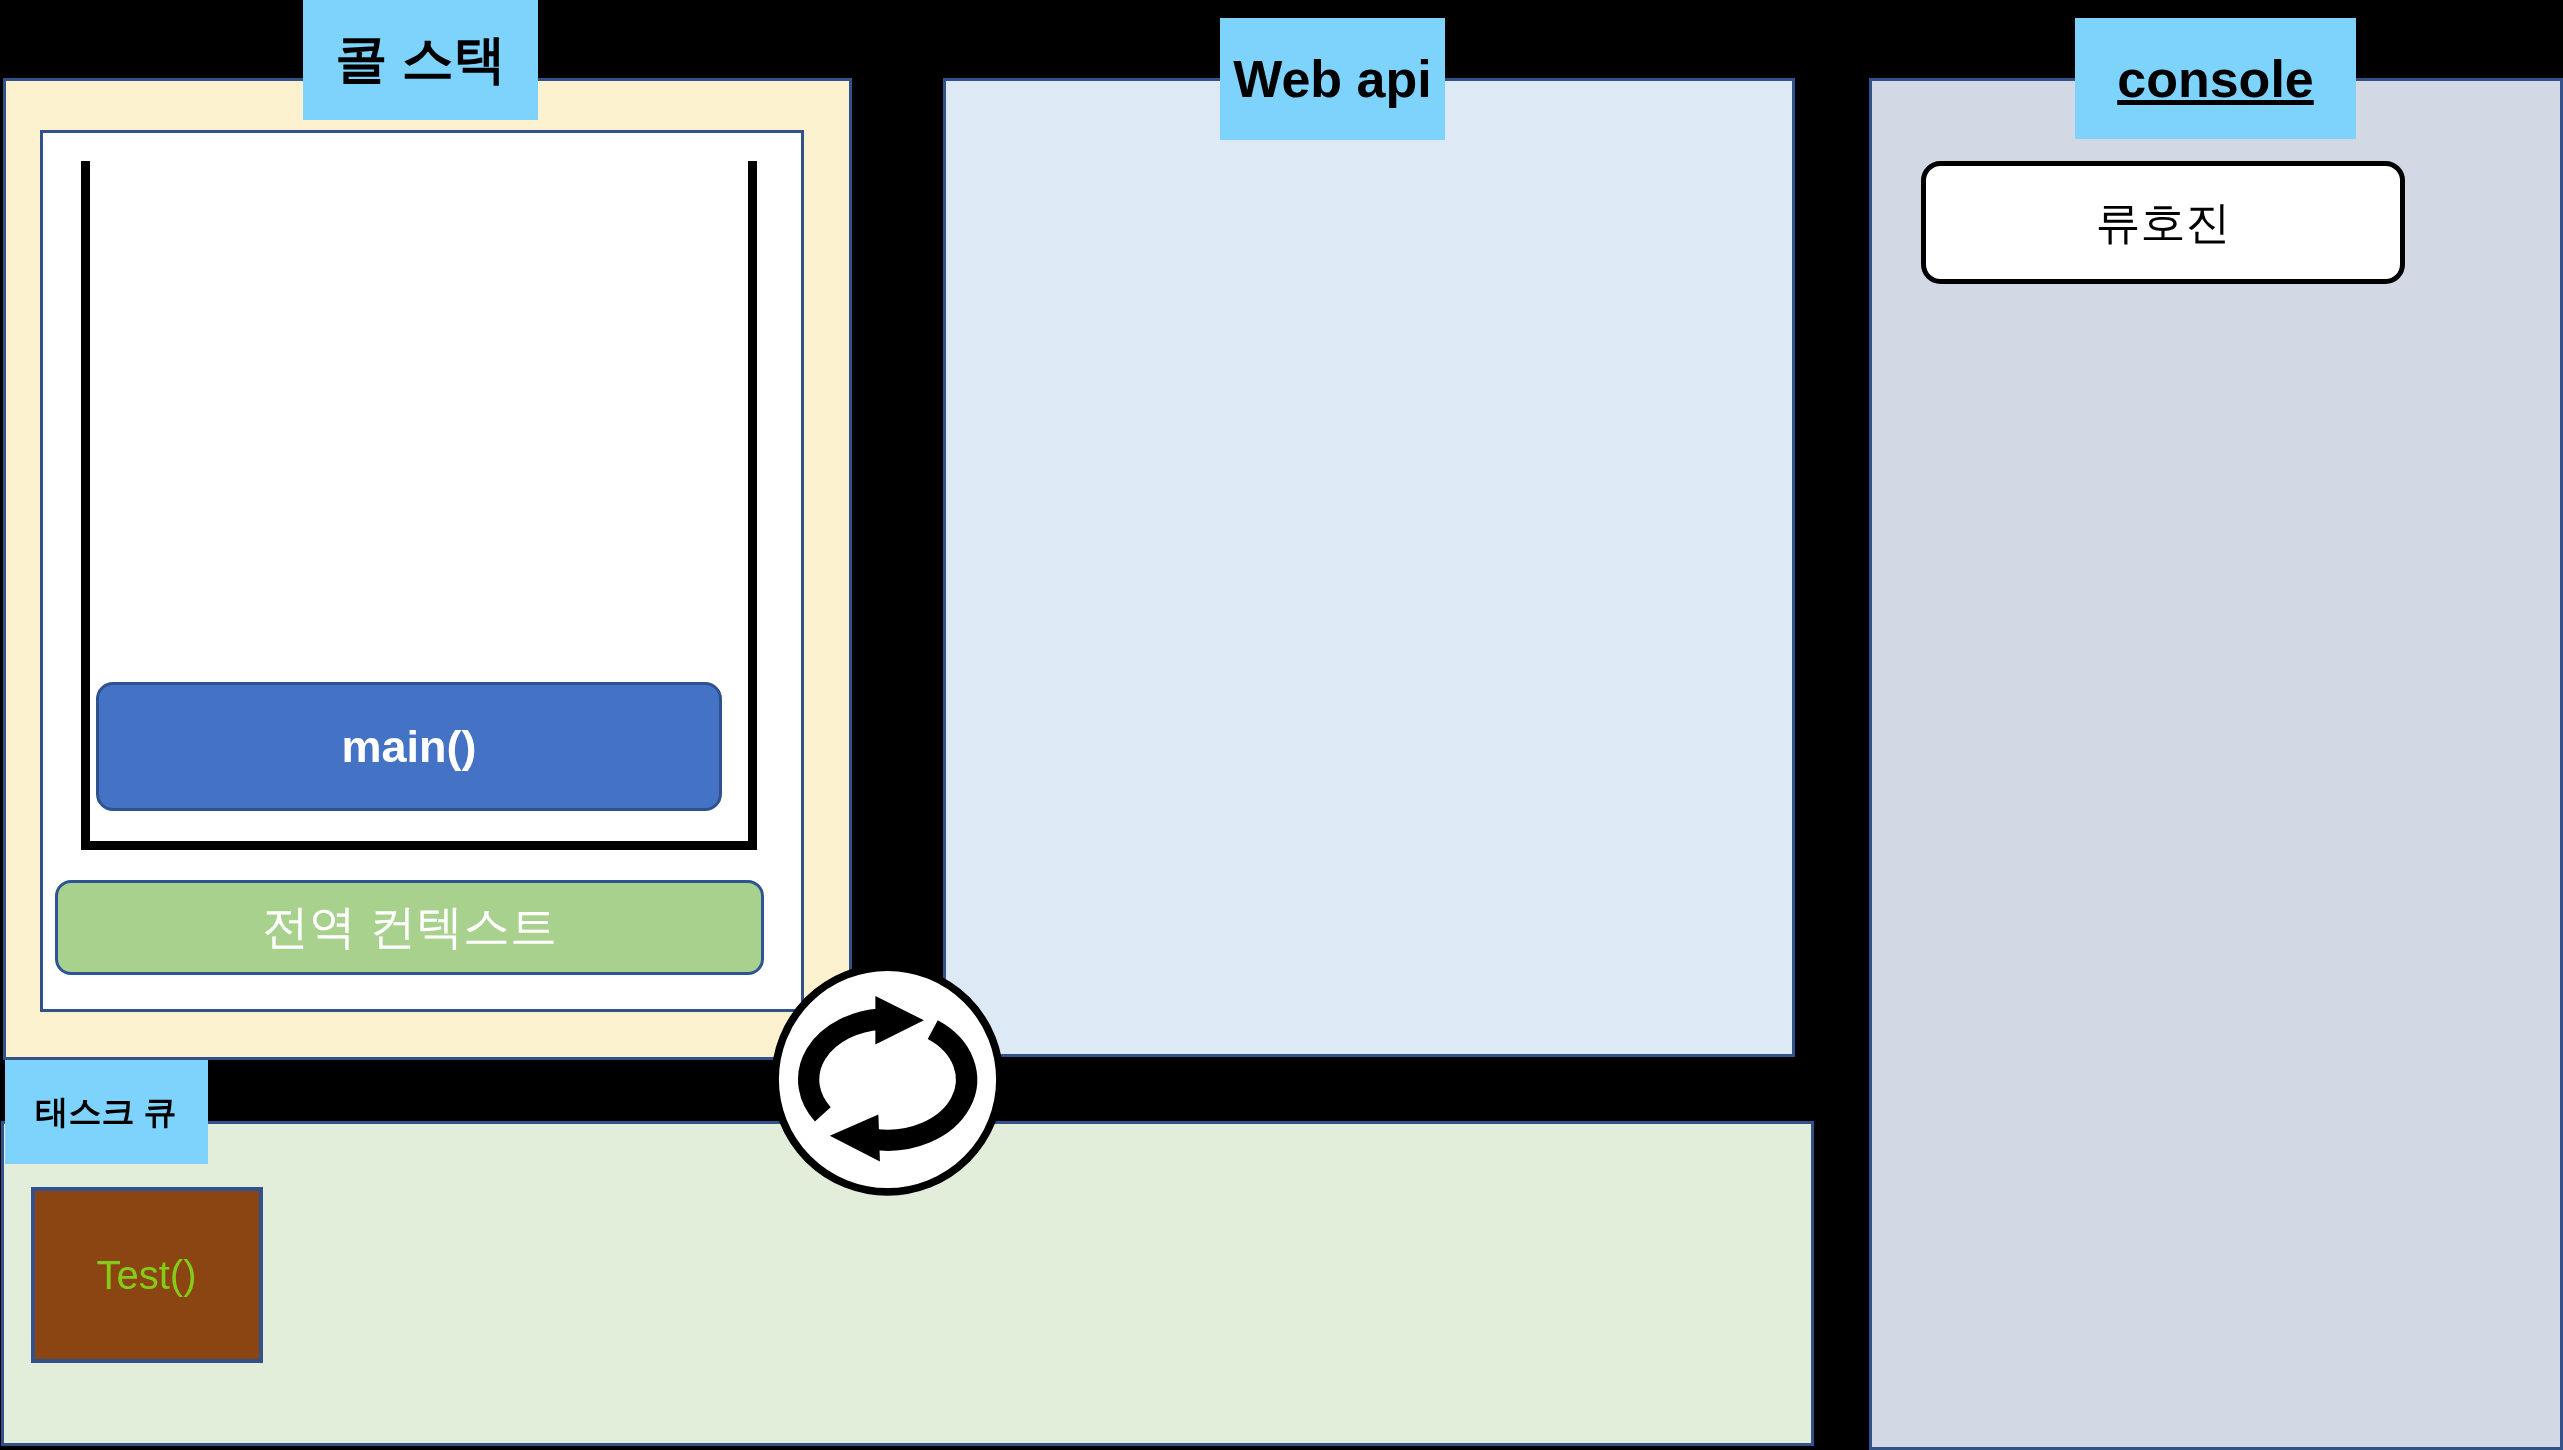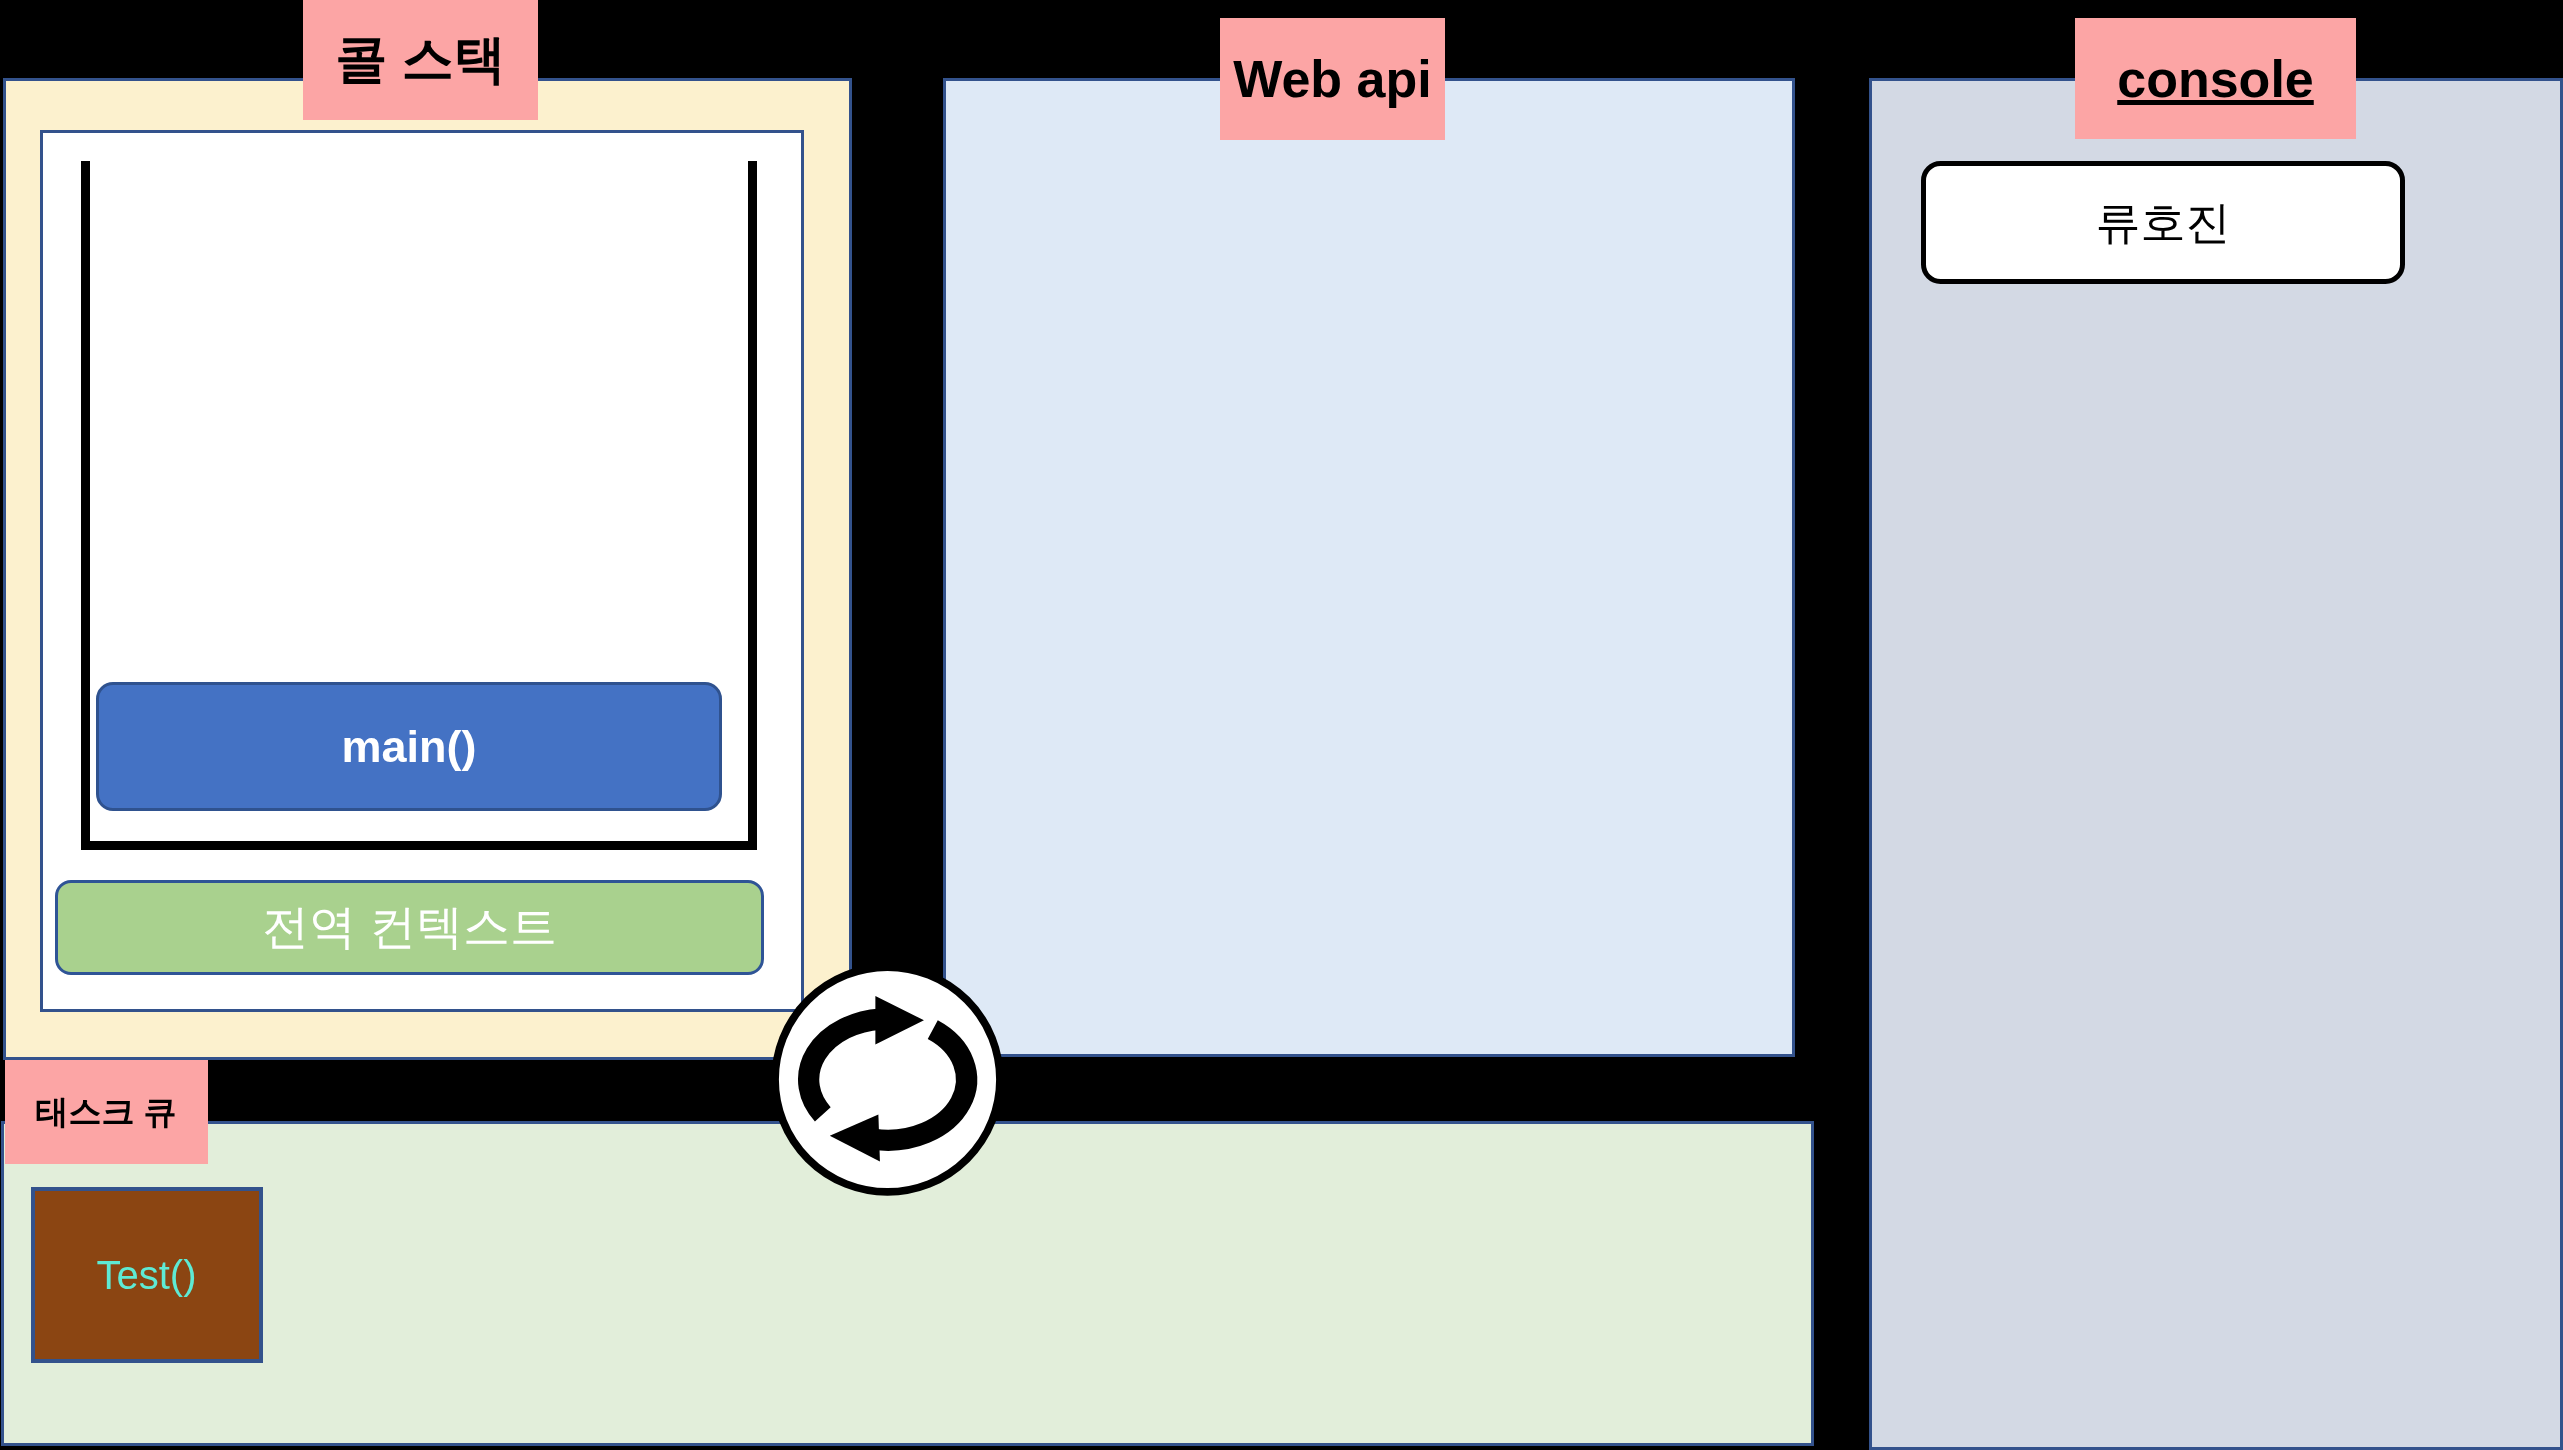--- a/index.html
+++ b/index.html
@@ -11,42 +11,42 @@
   .center{display:flex;align-items:center;justify-content:center;text-align:center;}
 
   
   .panel{border:3.9px solid #33528C;z-index:1;}
   .panel-callstack{left:3.2px;top:78px;width:849px;height:982px;background:#FCF1CE;}
   .panel-webapi{left:943px;top:78px;width:852px;height:979px;background:#DEE9F6;}
   .panel-console{left:1869px;top:78px;width:694px;height:1372px;background:#D3D9E4;}
   .panel-taskqueue{left:1.3px;top:1121px;width:1813px;height:325px;background:#E2EEDA;}
 
   
-  .title-label{background:#fca5a5;color:#000;font-weight:700;font-size:52px;z-index:5;}
+  .title-label{background:#7dd3fc;color:#000;font-weight:700;font-size:52px;z-index:5;}
   .label-callstack{left:303px;top:0;width:235px;height:120px;}
   .label-webapi{left:1212px;top:18px;width:225px;height:122px;margin-left:8px;}
   .label-console{left:2075px;top:18px;width:281px;height:121px;text-decoration:underline;}
   .label-taskqueue{left:4.5px;top:1060px;width:203px;height:104px;font-size:33px;}
 
   
   .inner-box{left:40px;top:130px;width:764px;height:882px;background:#fff;border:3.2px solid #33528C;z-index:2;}
   .stack-outline{left:81px;top:161px;width:676px;height:689px;z-index:3;
     border-left:9px solid #000;border-right:9px solid #000;border-bottom:9px solid #000;background:transparent;}
   .frame-main{left:96px;top:682px;width:626px;height:129px;background:#4472C4;border:3.9px solid #2F528F;
     border-radius:17px;color:#fff;font-size:45px;z-index:4;font-weight:bold;}
   .global-context{left:55px;top:880px;width:709px;height:95px;background:#A9D18E;border:3.9px solid #2F5496;
     border-radius:16px;color:#fff;font-size:47px;z-index:4;}
 
   
   .console-entry{left:1921px;top:161px;width:484px;height:123px;background:#fff;border:5.2px solid #000;
     border-radius:19.5px;color:#000;font-size:45px;z-index:4;}
 
   
   .test-box{left:30.5px;top:1187px;width:232px;height:176px;background:#8B4512;border:4.5px solid #33528C;
-    color:#5eead4;font-size:40px;z-index:4;}
+    color:#84cc16;font-size:40px;z-index:4;}
 
   
   .event-loop{left:766px;top:958px;width:243px;height:243px;z-index:10;}
   .event-loop svg{display:block;width:100%;height:100%;}
 </style>
 </head>
 <body>
 
 <div class="stage">
 

